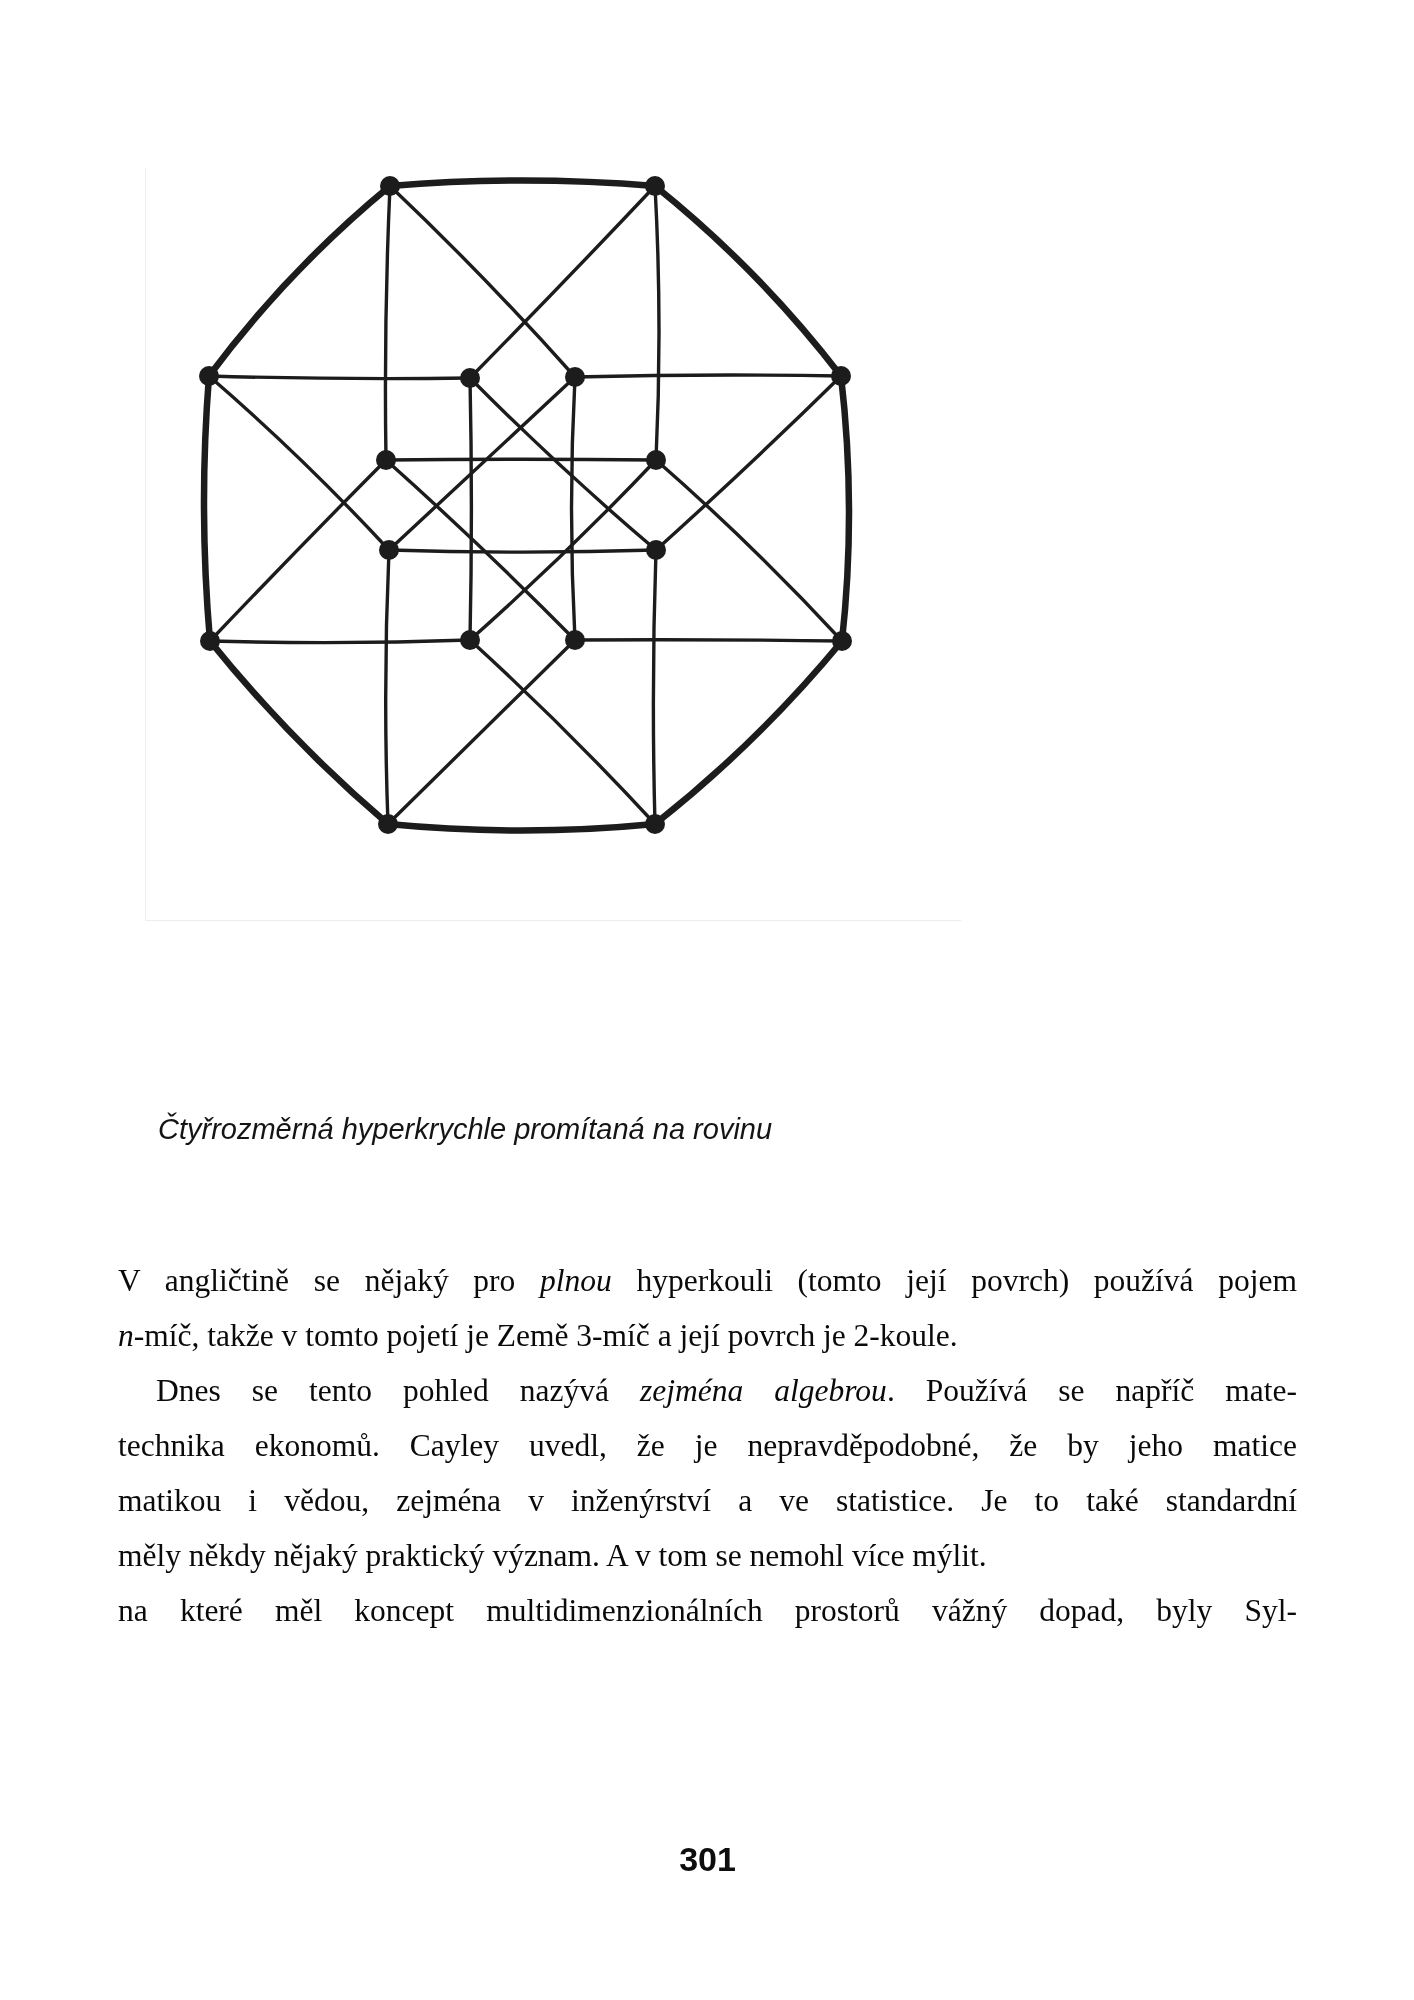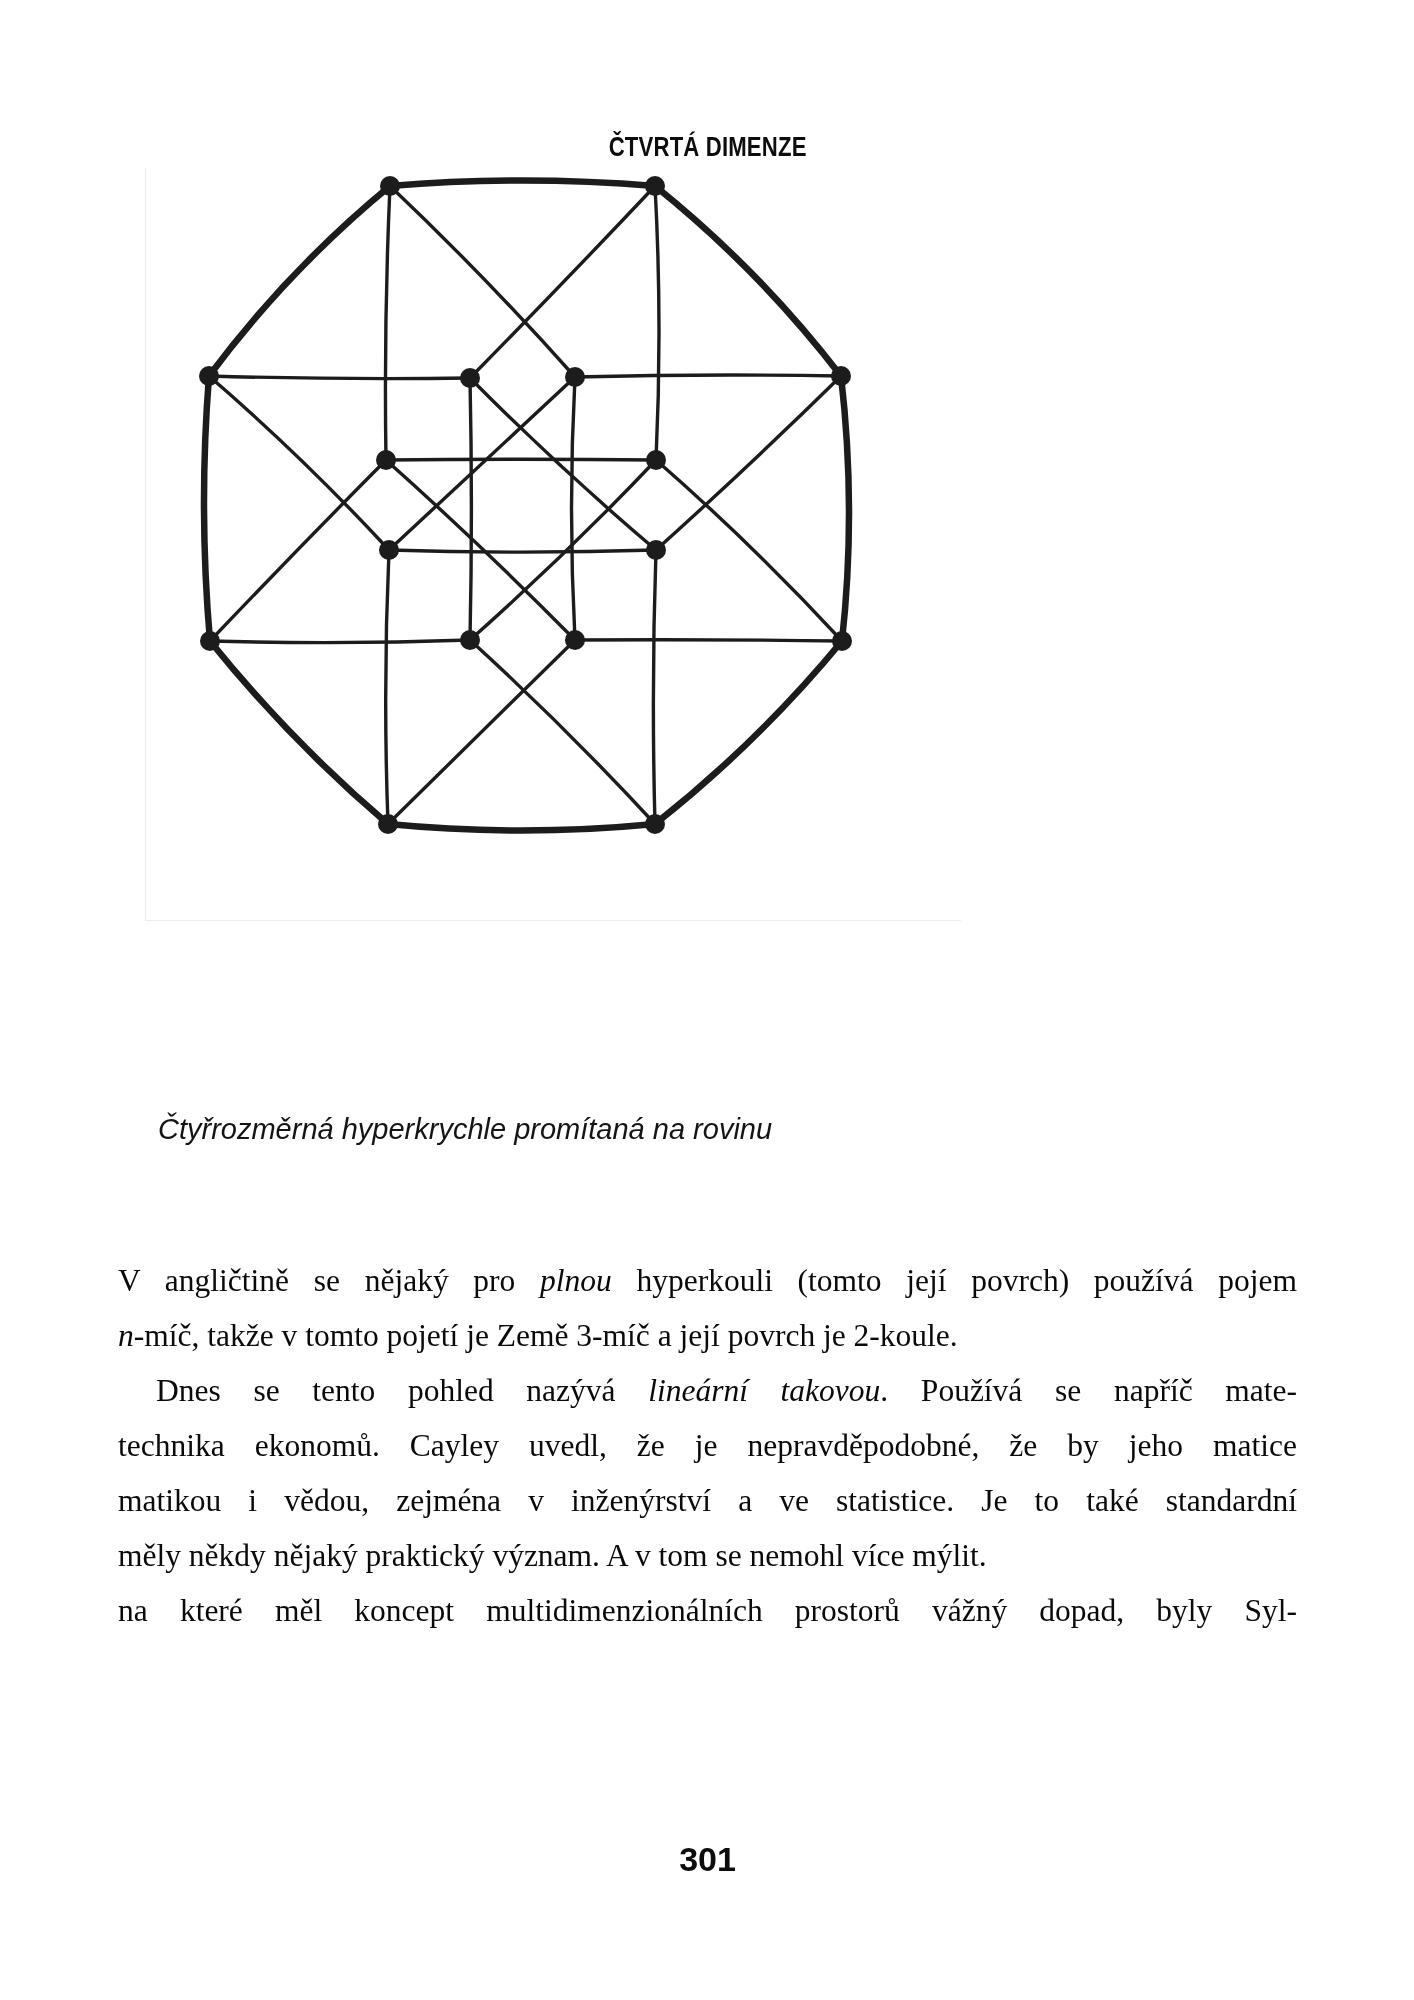--- a/index.html
+++ b/index.html
@@ -36,23 +36,20 @@
   .page-number {
     position:absolute; top:1840px; left:118px; width:1179px; text-align:center;
     font-family:"Liberation Sans", sans-serif; font-weight:700; font-size:34px; color:#0d0d0d;
   }
 </style>
 </head>
 <body>
 
 <div class="page">
 
-  <div class="running-head">
-    <span class="condense">ČTVRTÁ DIMENZE</span>
-  </div>
 
   <div class="figure-scan-edge"></div>
 
   <div class="figure-wrap">
     <svg width="850" height="692" viewBox="120 158 850 692" xmlns="http://www.w3.org/2000/svg">
         <path d="M 390 186 Q 522.5 175 655 186" fill="none" stroke="#1c1c1c" stroke-width="6.5" stroke-linecap="round"></path>
         <path d="M 655 186 Q 759.4334201389316 269.80728344294056 841 376" fill="none" stroke="#1c1c1c" stroke-width="6.5" stroke-linecap="round"></path>
         <path d="M 841 376 Q 856.4998932015678 508.44339662942804 842 641" fill="none" stroke="#1c1c1c" stroke-width="6.5" stroke-linecap="round"></path>
         <path d="M 842 641 Q 758.2919011789278 742.5059318057896 655 824" fill="none" stroke="#1c1c1c" stroke-width="6.5" stroke-linecap="round"></path>
         <path d="M 655 824 Q 521.5 837 388 824" fill="none" stroke="#1c1c1c" stroke-width="6.5" stroke-linecap="round"></path>
@@ -103,21 +100,21 @@
   </div>
 
   <div class="figure-caption">Čtyřrozměrná hyperkrychle promítaná na rovinu</div>
 
   <div class="body-text">
       <div class="para">
         <div class="line j"><span>V angličtině se nějaký pro </span><span class="it">plnou</span><span> hyperkouli (tomto její povrch) používá pojem</span></div>
         <div class="line"><span class="it">n</span><span>-míč, takže v tomto pojetí je Země 3-míč a její povrch je 2-koule.</span></div>
       </div>
       <div class="para">
-        <div class="line j ind"><span>Dnes se tento pohled nazývá </span><span class="it">lineární takovou</span><span>. Používá se napříč mate-</span></div>
+        <div class="line j ind"><span>Dnes se tento pohled nazývá </span><span class="it">zejména algebrou</span><span>. Používá se napříč mate-</span></div>
         <div class="line j"><span>technika ekonomů. Cayley uvedl, že je nepravděpodobné, že by jeho matice</span></div>
         <div class="line j"><span>matikou i vědou, zejména v inženýrství a ve statistice. Je to také standardní</span></div>
         <div class="line"><span>měly někdy nějaký praktický význam. A v tom se nemohl více mýlit.</span></div>
       </div>
       <div class="para">
         <div class="line j"><span>na které měl koncept multidimenzionálních prostorů vážný dopad, byly Syl-</span></div>
       </div>
     </div>
 
   <div class="page-number">301</div>

